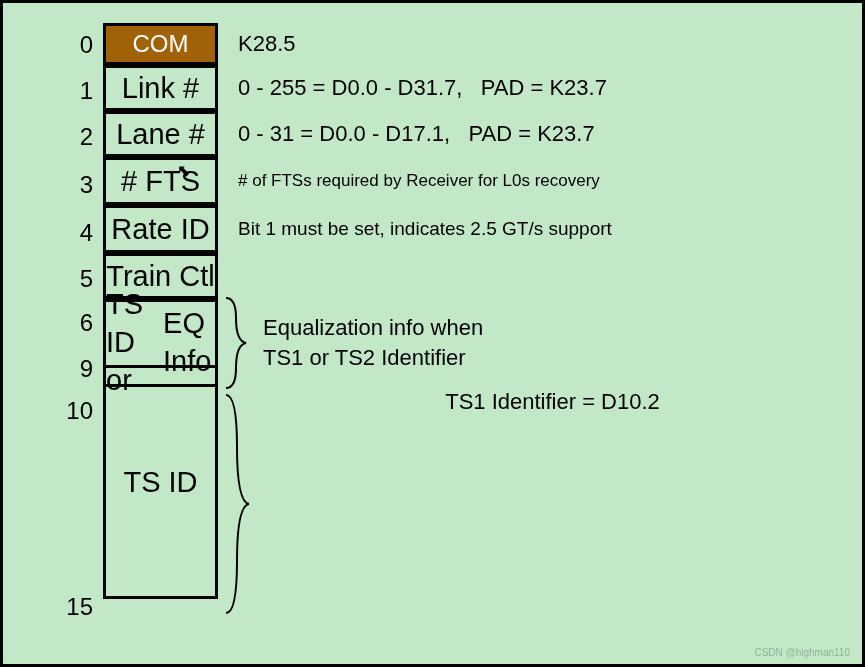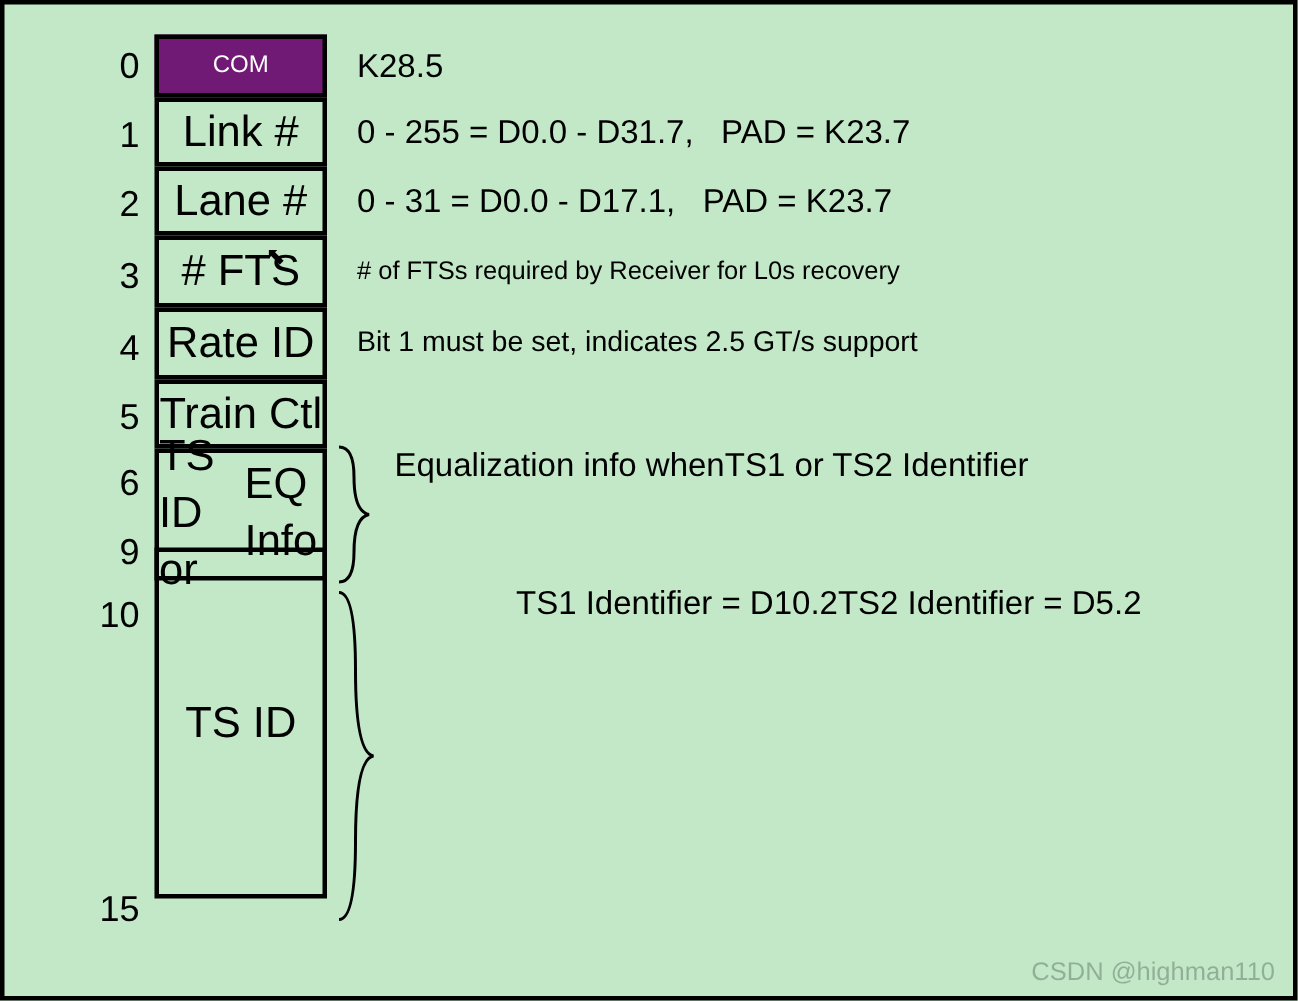--- a/index.html
+++ b/index.html
@@ -10,22 +10,22 @@
     font-size:22px;
     color:#000;
     position:relative;
     border:3px solid #000;
     box-sizing:border-box;
   }
   .col-index{position:absolute;left:0;width:90px;text-align:right;font-size:24px}
   .col-box  {position:absolute;left:100px;width:115px;border:3px solid #000;box-sizing:border-box;
              display:flex;align-items:center;justify-content:center;font-size:29px}
   .col-desc {position:absolute;left:235px;right:20px;font-size:22px;display:flex;align-items:center}
-  .com{background:#701a75;color:#fff;font-size:16px}
-  .watermark{position:absolute;right:12px;bottom:6px;color:rgba(0,0,0,.25);font-size:17px}
+  .com{background:#a16207;color:#fff;font-size:24px}
+  .watermark{position:absolute;right:12px;bottom:6px;color:rgba(0,0,0,.25);font-size:10px}
   .brace{position:absolute;left:218px;font-family:'Times New Roman',serif}
   .cursor{position:absolute;font-size:16px;color:#000;pointer-events:none}
 </style>
 </head>
 <body>
 
 <div class="col-index" style="top:28px">0</div>
 <div class="col-box com" style="top:20px;height:42px">COM</div>
 <div class="col-desc" style="top:20px;height:42px">K28.5</div>
 
@@ -52,30 +52,29 @@
 <div class="col-index" style="top:306px">6</div>
 <div class="col-index" style="top:352px">9</div>
 <div class="col-box" style="top:296px;height:88px;flex-direction:row;line-height:1.3">
   <span>TS ID or</span>
   <span>EQ Info</span>
 </div>
 
 <svg class="brace" style="top:290px" width="30" height="100">
   <path d="M5 5 Q15 5 15 25 Q15 48 25 50 Q15 52 15 75 Q15 95 5 95" fill="none" stroke="#000" stroke-width="2"></path>
 </svg>
-<div class="col-desc" style="top:292px;left:260px;height:96px;align-items:flex-start;justify-content:flex-start;line-height:1.35">
+<div class="col-desc" style="top:292px;left:260px;height:96px;flex-direction:column;align-items:flex-start;justify-content:center;line-height:1.35">
   <span>Equalization info when</span>
   <span>TS1 or TS2 Identifier</span>
 </div>
 
 <div class="col-index" style="top:394px">10</div>
 <div class="col-index" style="top:590px">15</div>
 <div class="col-box" style="top:362px;height:234px">TS ID</div>
 
 <svg class="brace" style="top:384px" width="32" height="234">
   <path d="M5 8 Q16 8 16 60 Q16 115 28 117 Q16 119 16 174 Q16 226 5 226" fill="none" stroke="#000" stroke-width="2"></path>
 </svg>
 <div class="col-desc" style="top:384px;left:260px;height:234px;flex-direction:row;align-items:flex-start;justify-content:center;line-height:1.4">
   <span>TS1 Identifier = D10.2</span>
-  <span>TS2 Identifier = D5.2</span>
 </div>
 
 <div class="watermark">CSDN @highman110</div>
 
 </body></html>

